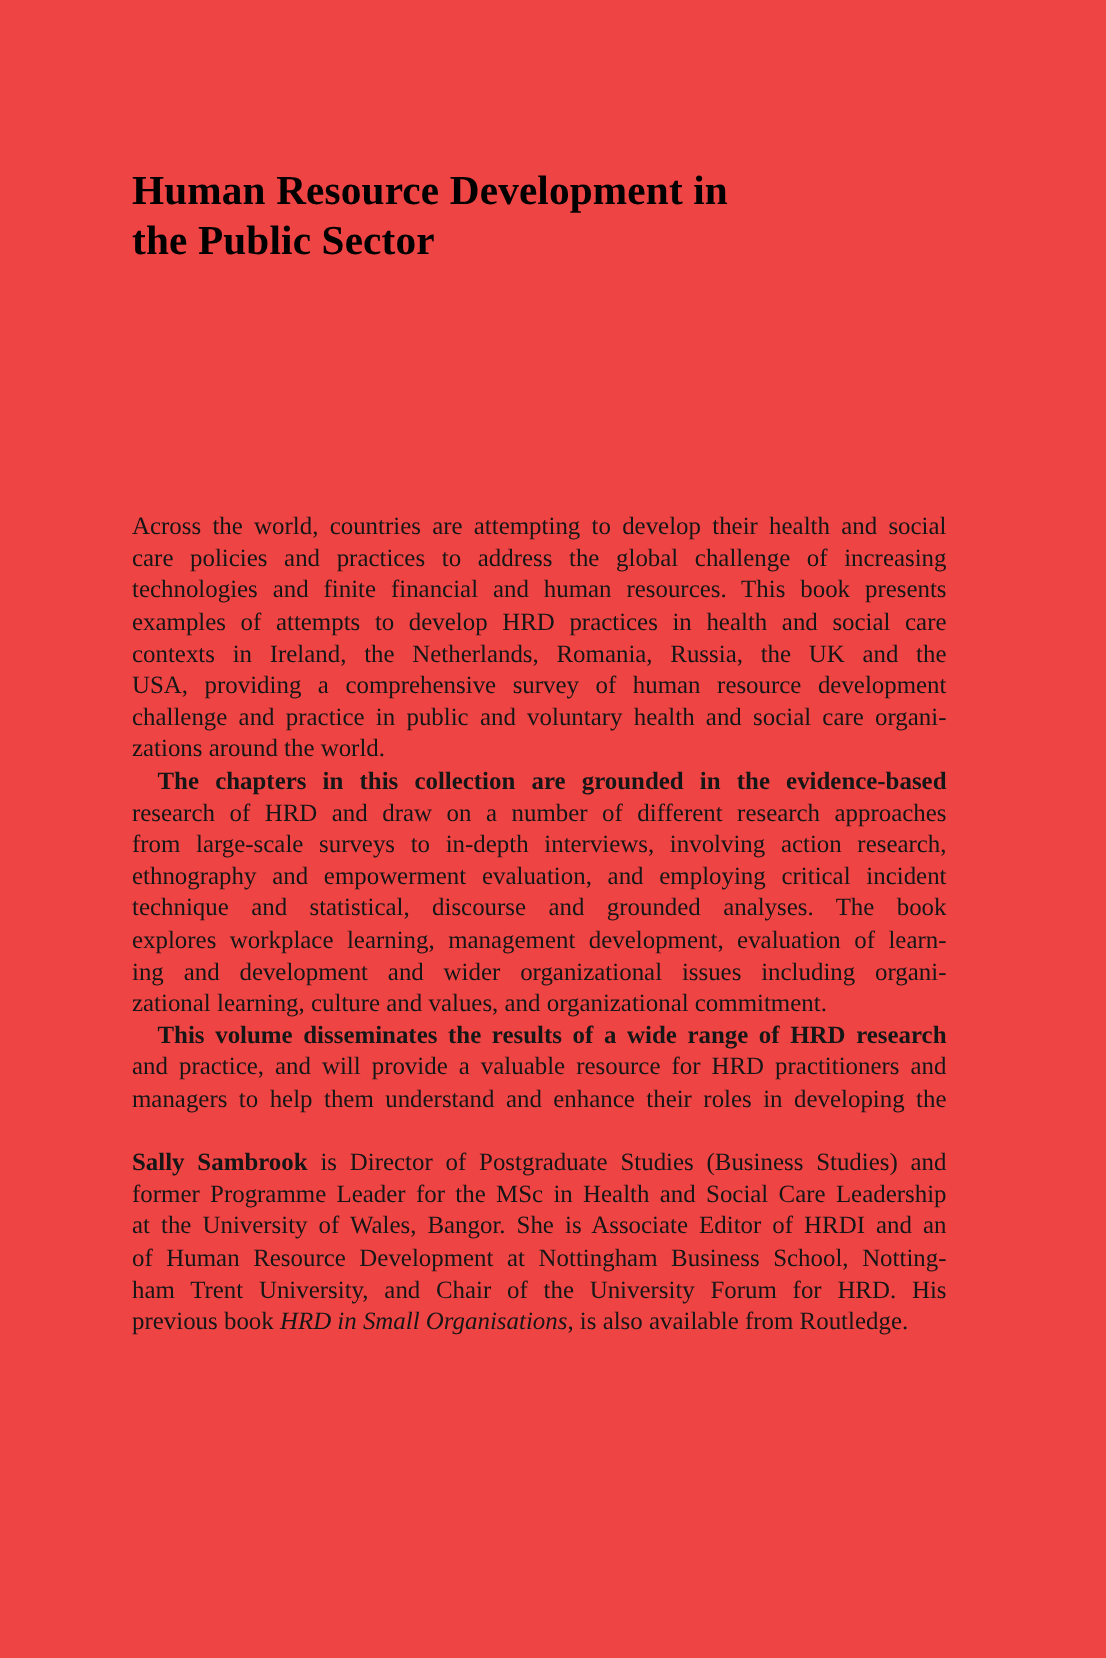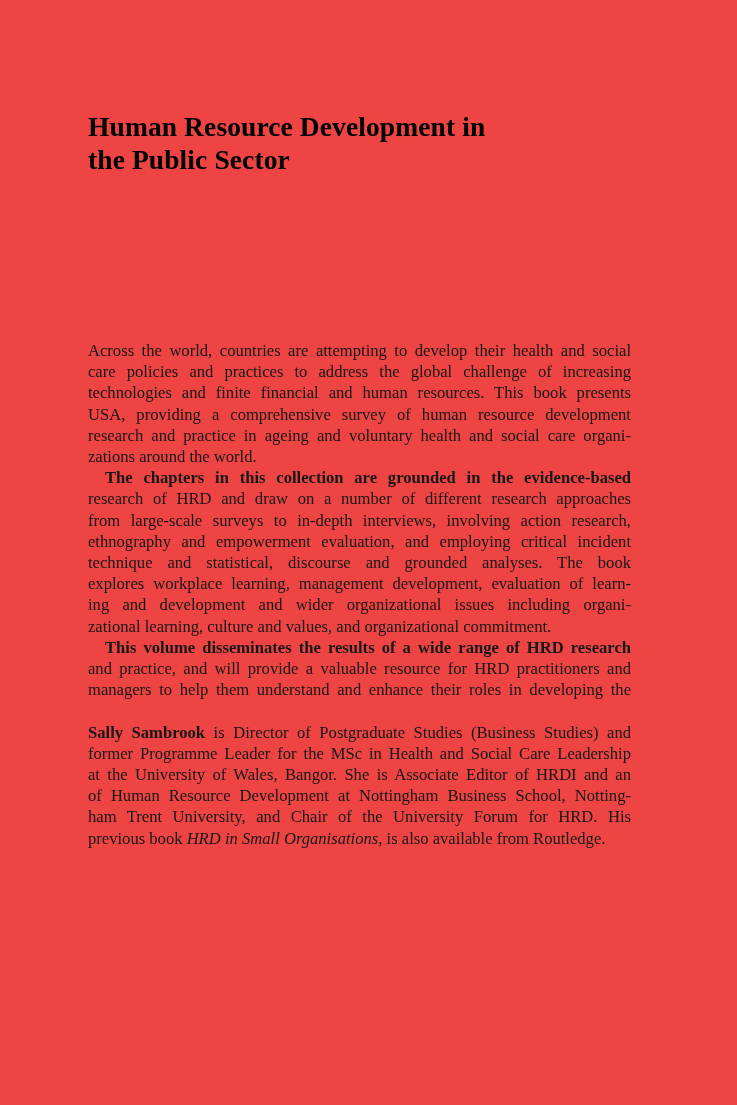--- a/index.html
+++ b/index.html
@@ -84,22 +84,24 @@
       <span class="tline">Human Resource Development in</span>
       <span class="tline">the Public Sector</span>
     </h1>
 
     <div class="blurb">
 
       <p class="para">
         <span class="line">Across the world, countries are attempting to develop their health and social</span>
         <span class="line">care policies and practices to address the global challenge of increasing</span>
         <span class="line">technologies and finite financial and human resources. This book presents</span>
+        <span class="line">examples of attempts to develop HRD practices in health and social care</span>
+        <span class="line">contexts in Ireland, the Netherlands, Romania, Russia, the UK and the</span>
         <span class="line">USA, providing a comprehensive survey of human resource development</span>
-        <span class="line">research and practice in ageing and voluntary health and social care organi-</span>
+        <span class="line">challenge and practice in public and voluntary health and social care organi-</span>
         <span class="line flush">zations around the world.</span>
       </p>
 
       <p class="para">
         <span class="line indent">The chapters in this collection are grounded in the evidence-based</span>
         <span class="line">research of HRD and draw on a number of different research approaches</span>
         <span class="line">from large-scale surveys to in-depth interviews, involving action research,</span>
         <span class="line">ethnography and empowerment evaluation, and employing critical incident</span>
         <span class="line">technique and statistical, discourse and grounded analyses. The book</span>
         <span class="line">explores workplace learning, management development, evaluation of learn-</span>

